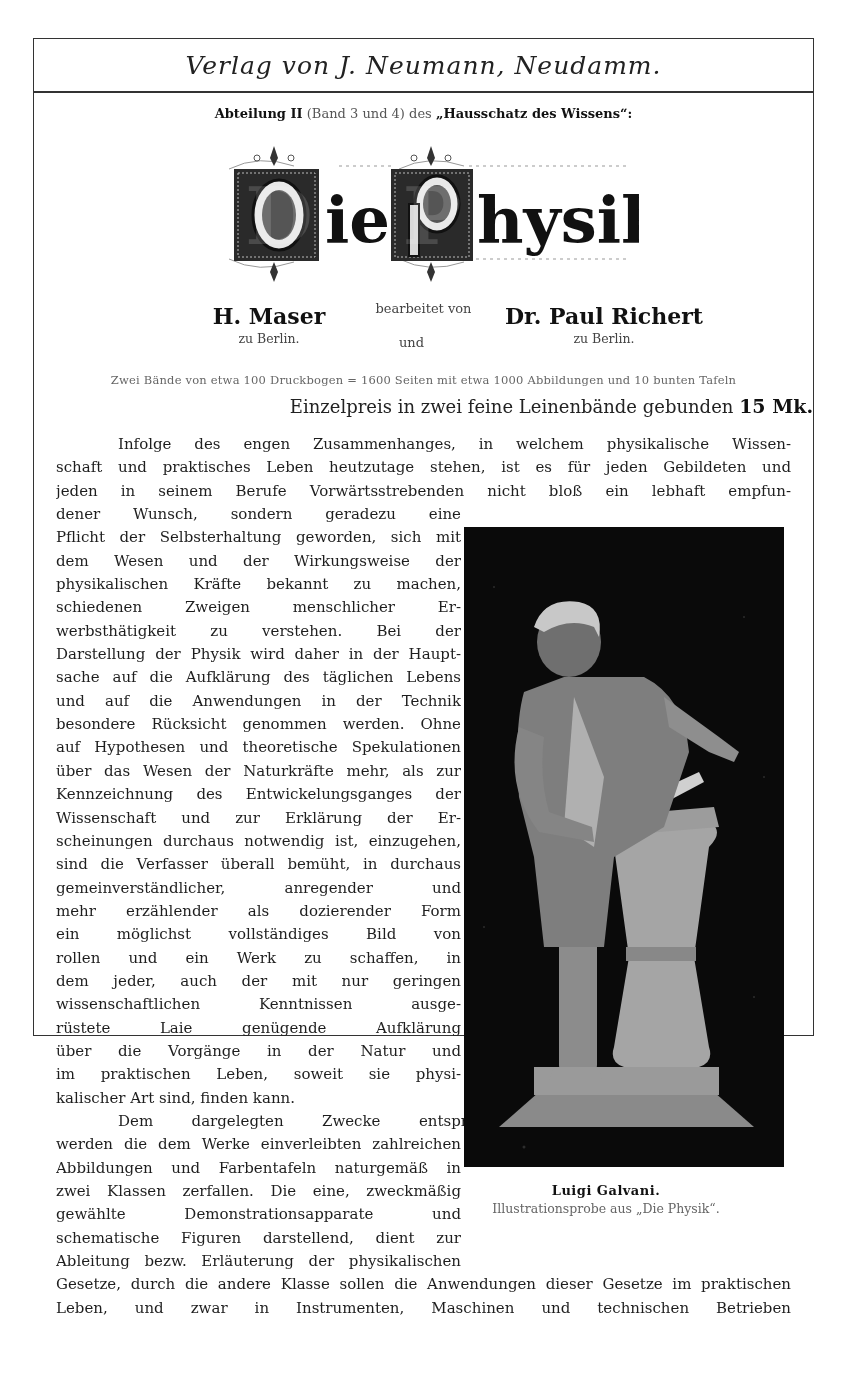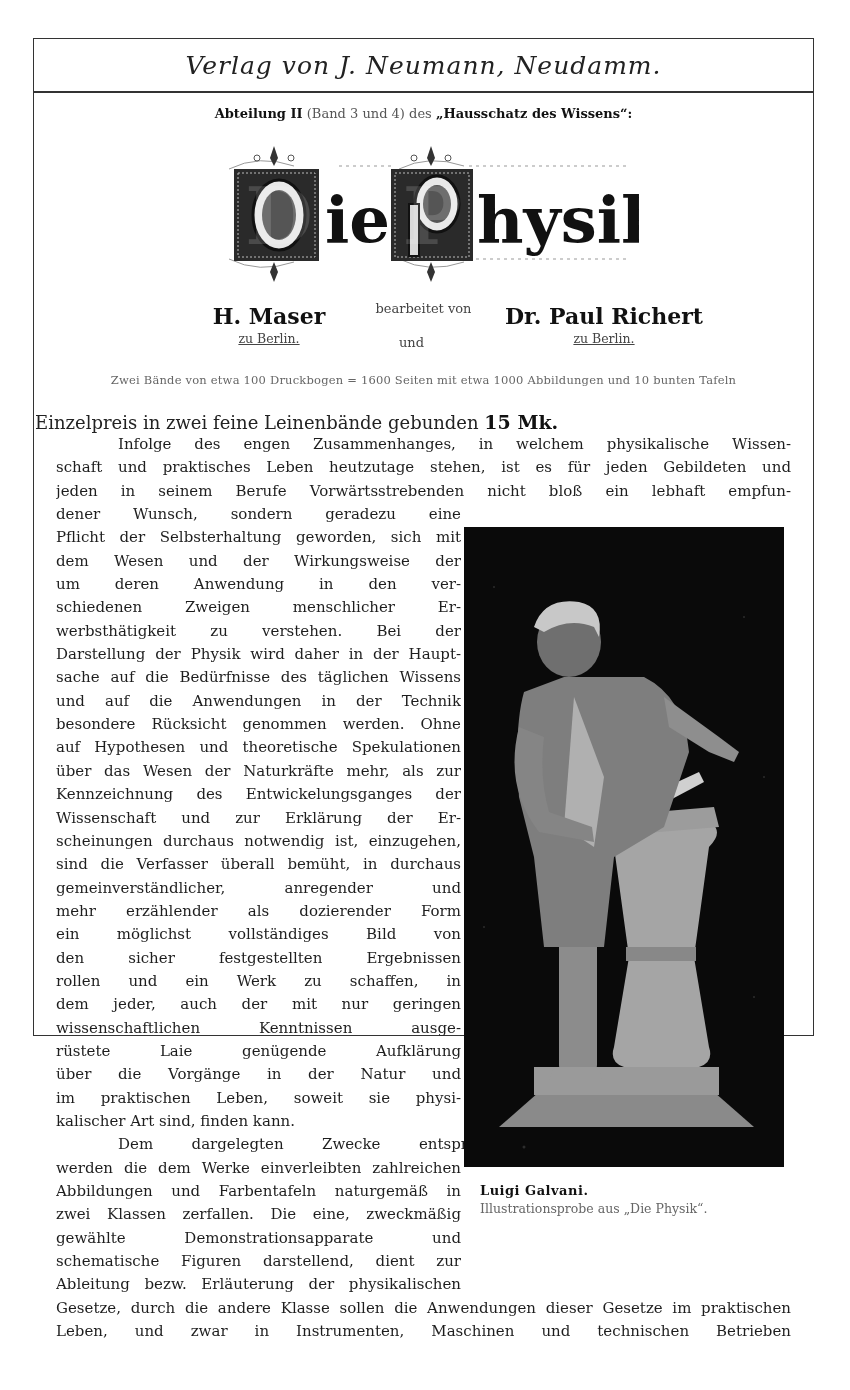--- a/index.html
+++ b/index.html
@@ -11,35 +11,35 @@
       border-bottom: 2px solid #333; display: flex; align-items: center; justify-content: center; }
     .publisher { font-family: "DejaVu Serif", serif; font-size: 25px; letter-spacing: 1px; color: #222; font-style: italic; }
     .abteilung { position: absolute; top: 67px; left: 0; right: 0; text-align: center; font-size: 13px; color: #333; }
     .abteilung b { color: #111; }
     .abteilung .light { color: #555; }
     .title-area { position: absolute; top: 105px; left: 185px; width: 420px; height: 140px; }
     .title-area svg { width: 100%; height: 100%; }
     .byline { position: absolute; top: 262px; left: 0; right: 0; text-align: center; font-size: 13px; color: #444; }
     .author { position: absolute; top: 264px; text-align: center; }
     .author .name { font-size: 22px; font-weight: bold; color: #111; }
-    .author .city { font-size: 12.5px; color: #444; margin-top: 2px; text-decoration: underline; }
+    .author .city { font-size: 12.5px; color: #444; margin-top: 2px; }
     .author.a1 { left: 160px; width: 150px; }
     .author.a2 { left: 455px; width: 230px; }
     .und { position: absolute; top: 296px; left: 365px; font-size: 13px; color: #444; }
     .volumes { position: absolute; top: 334px; left: 0; right: 0; text-align: center; font-size: 11.5px; color: #666; letter-spacing: 0.2px; }
-    .price { position: absolute; top: 356px; left: 1px; right: 0; text-align: left; font-size: 18px; color: #222; margin-top: 16px; }
+    .price { position: absolute; top: 356px; left: 1px; right: 0; text-align: right; font-size: 18px; color: #222; }
     .price b { font-size: 19px; color: #111; }
     .body-text { position: absolute; top: 394px; left: 22px; width: 735px; font-size: 15px; line-height: 23.35px; color: #1e1e1e; text-align: justify; }
     .line { display: block; white-space: nowrap; text-align: justify; text-align-last: justify; height: 23.35px; overflow: hidden; }
     .line.last { text-align-last: left; }
     .line.narrow { width: 405px; }
     .line.indent { padding-left: 62px; }
     .figure { position: absolute; left: 430px; top: 488px; width: 320px; height: 640px; background: #0b0b0b; }
     .figure svg { width: 100%; height: 100%; }
-    .caption { position: absolute; left: 446px; top: 1144px; width: 320px; }
+    .caption { position: absolute; left: 412px; top: 1144px; width: 320px; text-align: center; }
     .caption .cap-title { font-size: 13px; font-weight: bold; color: #111; letter-spacing: 0.5px; }
     .caption .cap-sub { font-size: 12.5px; color: #666; margin-top: 3px; }
   </style>
 </head>
 <body>
 
 <div class="page-frame">
 
   <div class="publisher-bar">
     <span class="publisher">Verlag von J. Neumann, Neudamm.</span>
@@ -116,37 +116,36 @@
   <div class="body-text">
     <div id="lines-top">
         <span class="line indent">Infolge des engen Zusammenhanges, in welchem physikalische Wissen-</span>
         <span class="line">schaft und praktisches Leben heutzutage stehen, ist es für jeden Gebildeten und</span>
         <span class="line">jeden in seinem Berufe Vorwärtsstrebenden nicht bloß ein lebhaft empfun-</span>
       </div>
     <div id="lines-narrow">
         <span class="line narrow">dener Wunsch, sondern geradezu eine</span>
         <span class="line narrow">Pflicht der Selbsterhaltung geworden, sich mit</span>
         <span class="line narrow">dem Wesen und der Wirkungsweise der</span>
-        <span class="line narrow">um deren Anwendung in den ver-</span>
+        <span class="line narrow">physikalischen Kräfte bekannt zu machen,</span>
         <span class="line narrow">schiedenen Zweigen menschlicher Er-</span>
         <span class="line narrow">werbsthätigkeit zu verstehen. Bei der</span>
         <span class="line narrow">Darstellung der Physik wird daher in der Haupt-</span>
-        <span class="line narrow">sache auf die Bedürfnisse des täglichen Wissens</span>
+        <span class="line narrow">sache auf die Aufklärung des täglichen Lebens</span>
         <span class="line narrow">und auf die Anwendungen in der Technik</span>
         <span class="line narrow">besondere Rücksicht genommen werden. Ohne</span>
         <span class="line narrow">auf Hypothesen und theoretische Spekulationen</span>
         <span class="line narrow">über das Wesen der Naturkräfte mehr, als zur</span>
         <span class="line narrow">Kennzeichnung des Entwickelungsganges der</span>
         <span class="line narrow">Wissenschaft und zur Erklärung der Er-</span>
         <span class="line narrow">scheinungen durchaus notwendig ist, einzugehen,</span>
         <span class="line narrow">sind die Verfasser überall bemüht, in durchaus</span>
         <span class="line narrow">gemeinverständlicher, anregender und</span>
         <span class="line narrow">mehr erzählender als dozierender Form</span>
         <span class="line narrow">ein möglichst vollständiges Bild von</span>
-        <span class="line narrow">den sicher festgestellten Ergebnissen</span>
         <span class="line narrow">rollen und ein Werk zu schaffen, in</span>
         <span class="line narrow">dem jeder, auch der mit nur geringen</span>
         <span class="line narrow">wissenschaftlichen Kenntnissen ausge-</span>
         <span class="line narrow">rüstete Laie genügende Aufklärung</span>
         <span class="line narrow">über die Vorgänge in der Natur und</span>
         <span class="line narrow">im praktischen Leben, soweit sie physi-</span>
         <span class="line narrow last">kalischer Art sind, finden kann.</span>
         <span class="line narrow indent">Dem dargelegten Zwecke entsprechend</span>
         <span class="line narrow">werden die dem Werke einverleibten zahlreichen</span>
         <span class="line narrow">Abbildungen und Farbentafeln naturgemäß in</span>

